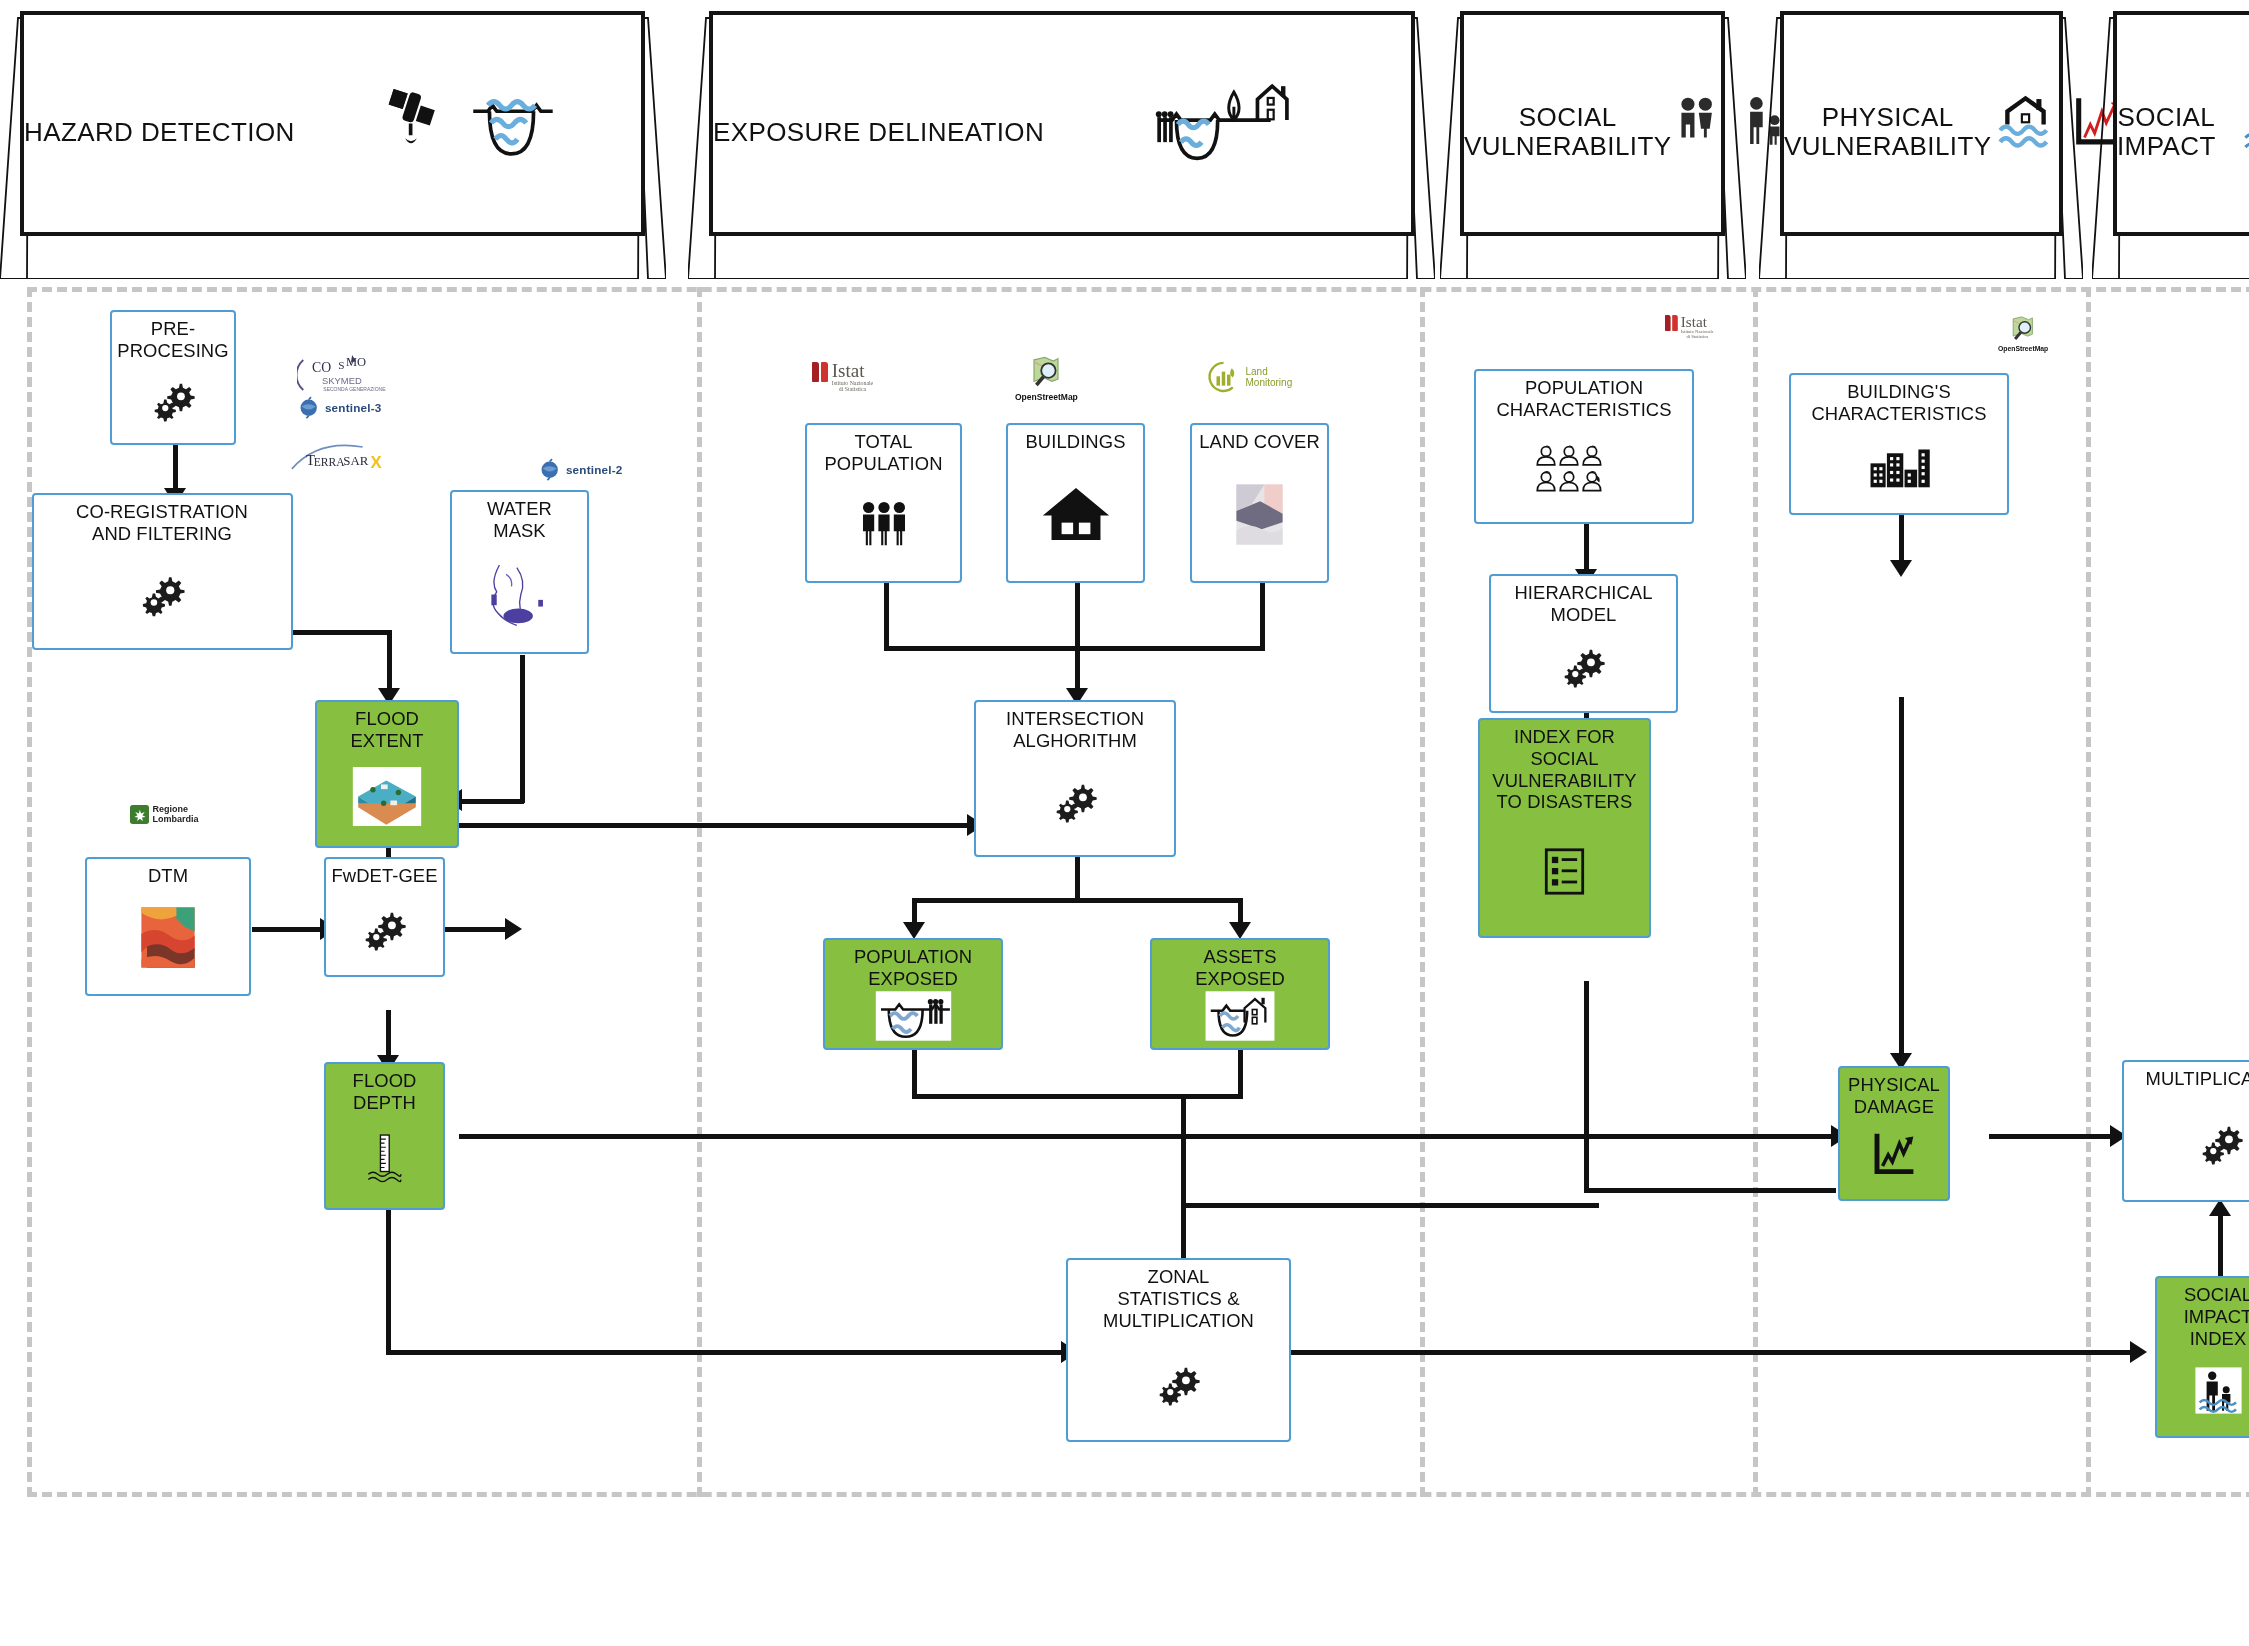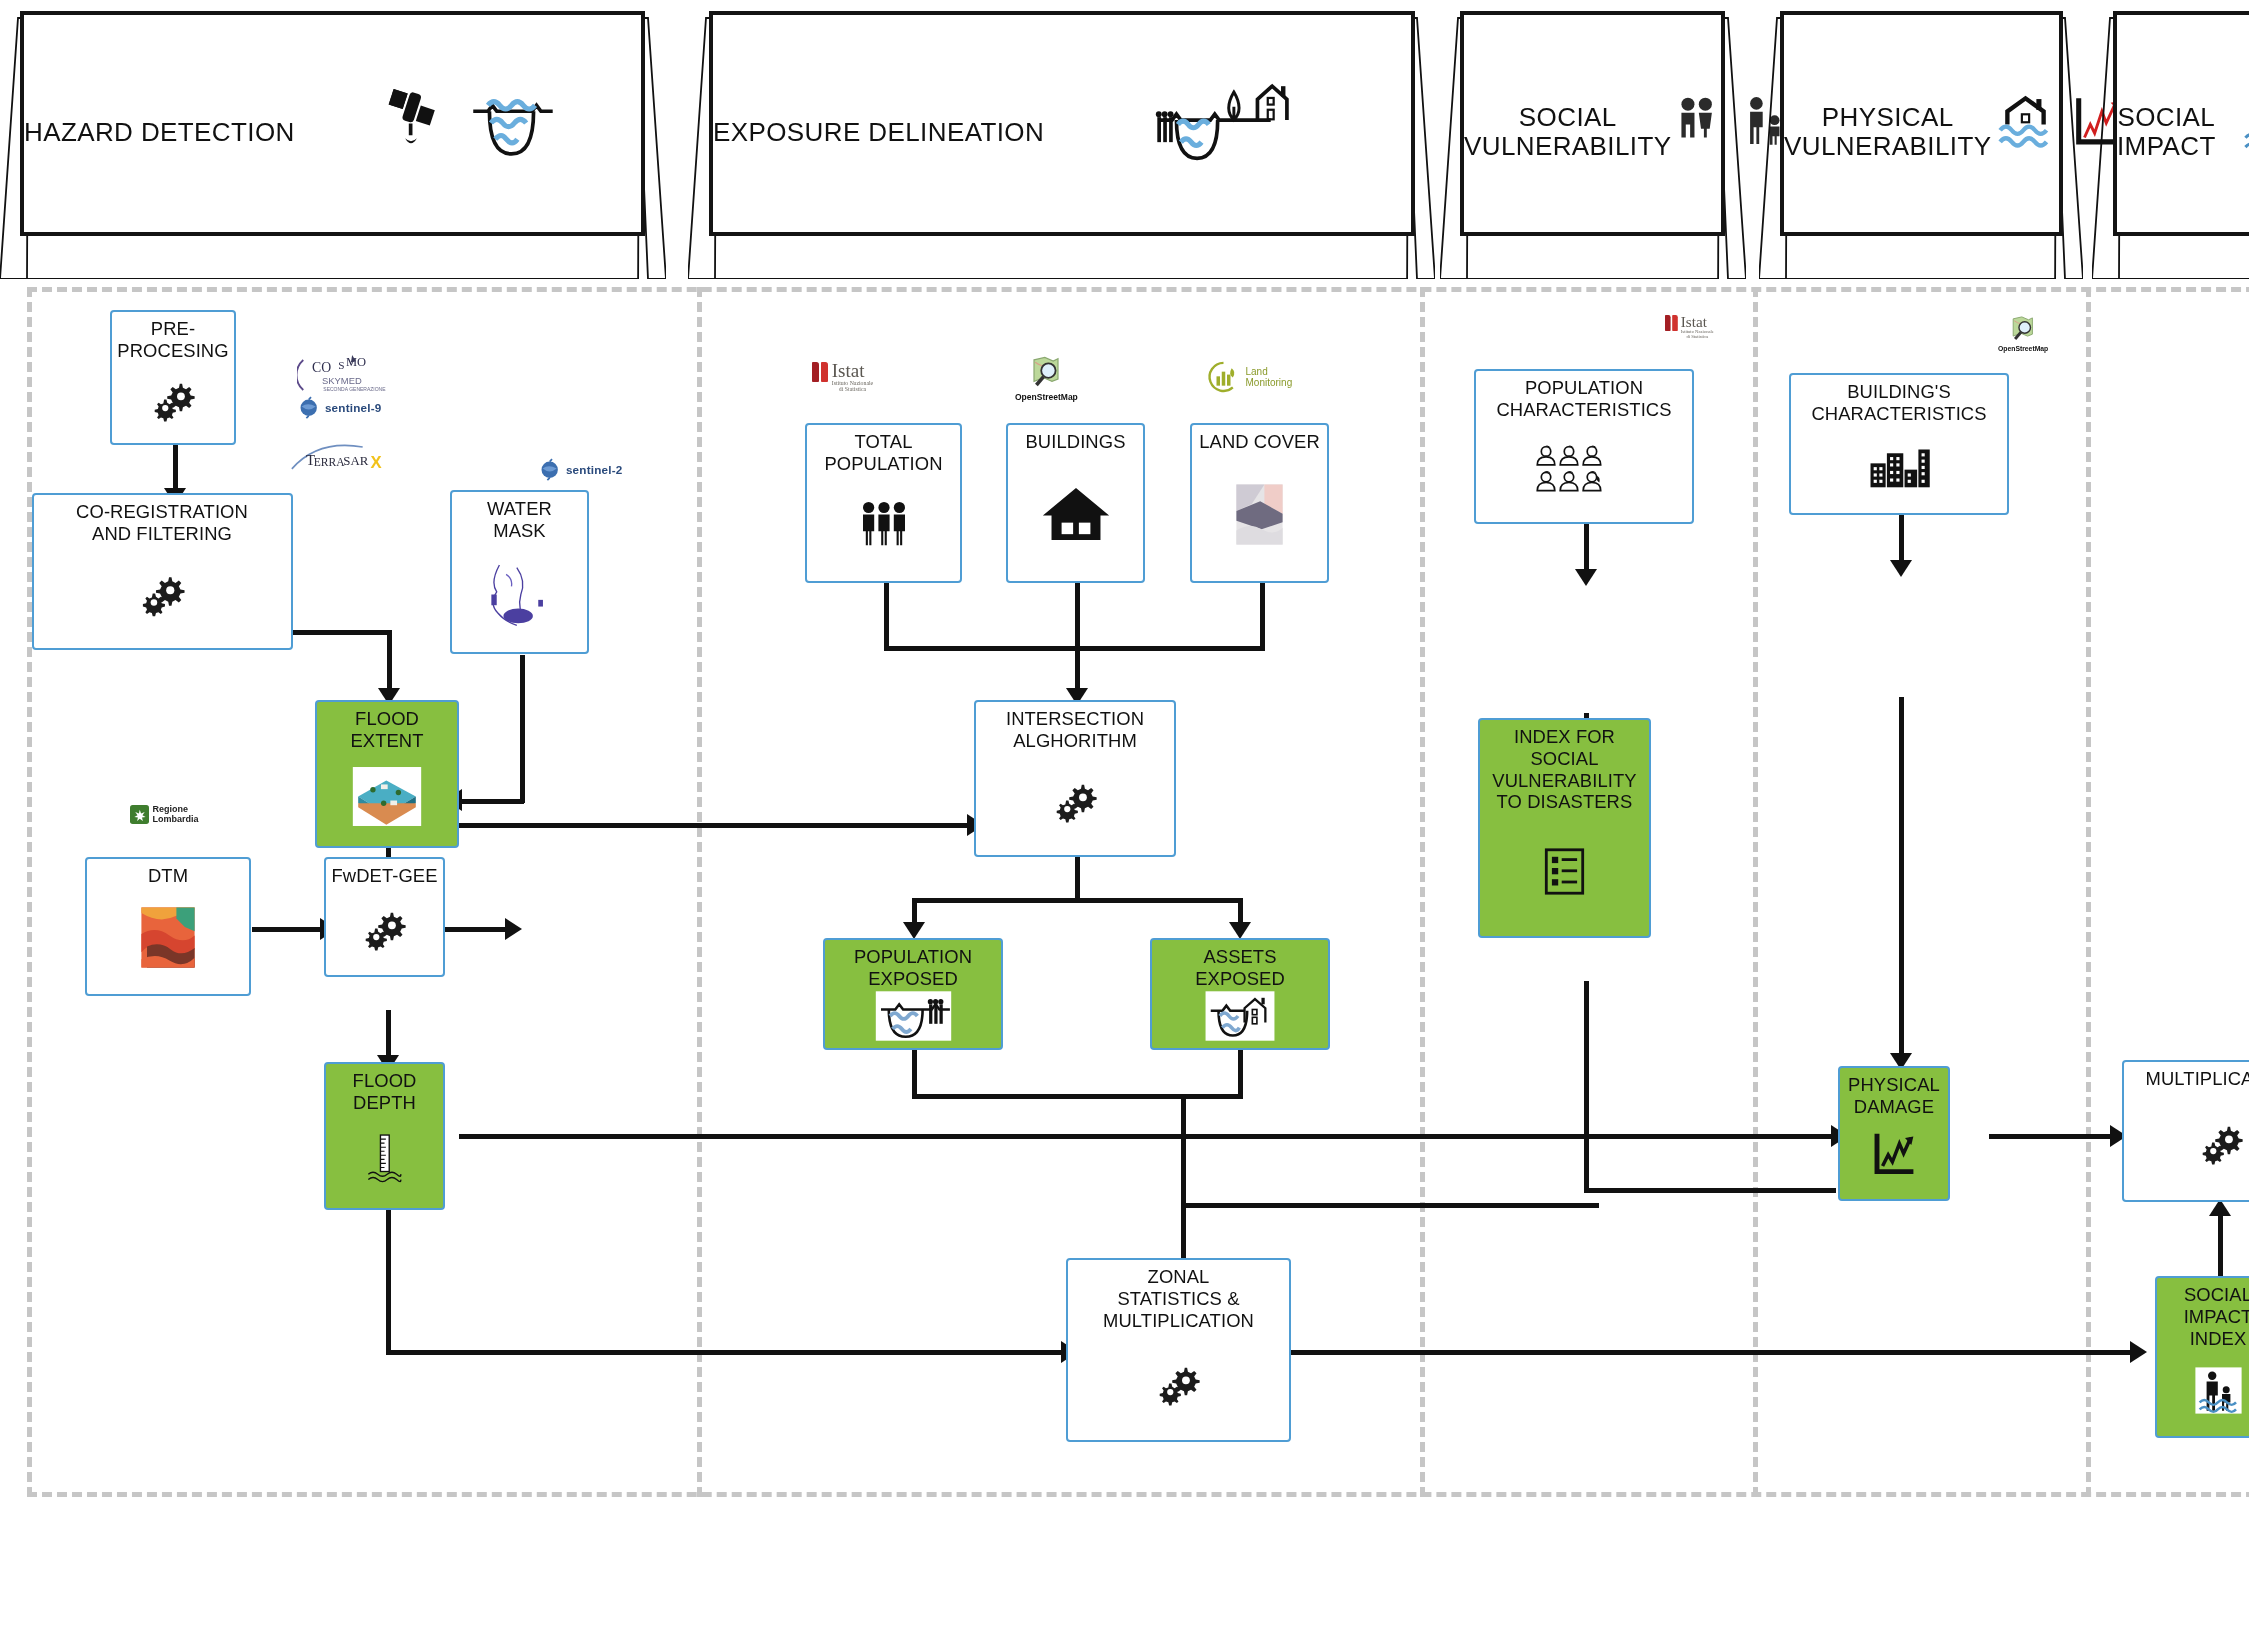--- a/index.html
+++ b/index.html
@@ -209,21 +209,21 @@
       <text x="42" y="66" font-family="Liberation Sans, sans-serif" font-size="8" fill="#6a6a8a">SECONDA GENERAZIONE</text>
       <path d="M88 8 l6 10 -8 2z" fill="#3a3a5a"></path>
     </svg>
   </div>
   <div class="logo sent" style="left:297px;top:396px;">
     <svg width="23.4" height="23.4" viewBox="0 0 40 40">
         <circle cx="20" cy="20" r="14" fill="#3c6fb0"></circle>
         <path d="M8 18 q10 -8 24 0 q-12 10 -24 0z" fill="#6d9bd4"></path>
         <path d="M20 6 l4 -4 M20 34 l-4 4" stroke="#3c6fb0" stroke-width="3"></path>
       </svg>
-    <div class="t">sentinel-9</div>
+    <div class="t">sentinel-3</div>
   </div>
   <div class="logo" style="left:288px;top:436px;">
     <svg width="103" height="40" viewBox="0 0 160 60">
       <path d="M6 50 q40 -46 110 -34" stroke="#6f8fc0" stroke-width="2.5" fill="none"></path>
       <text x="28" y="44" font-family="Liberation Serif, serif" font-size="23" fill="#2b2b3e">T</text>
       <text x="40" y="46" font-family="Liberation Serif, serif" font-size="18" fill="#2b2b3e">ERRA</text>
       <text x="86" y="44" font-family="Liberation Serif, serif" font-size="20" fill="#2b2b3e">SAR</text>
       <text x="128" y="48" font-family="Liberation Sans, sans-serif" font-size="26" fill="#f2c21a" font-weight="bold">X</text>
     </svg>
   </div>
@@ -644,20 +644,34 @@
             <path d="M45 9 q7 -5 14 0 q-4 -8 -14 0z"></path>
           <path d="M79 9 q7 -5 14 0 q-4 -8 -14 0z"></path>
             <path d="M11 47 q7 -5 14 0 q-4 -8 -14 0z"></path>
           <path d="M45 47 q7 -5 14 0 q-4 -8 -14 0z"></path>
             <path d="M79 47 q7 -5 14 0 q-4 -8 -14 0z M93 50 q6 2 4 10 q-6 -4 -4 -10z"></path>
         </g>
       </svg>
     </div>
   </div>
 
+  <div class="node" style="left:1489px;top:574px;width:189px;height:139px;">
+    <div class="ntext" style="white-space:pre-line">HIERARCHICAL
+MODEL</div>
+    <div class="nicon">
+      <svg width="47" height="47" viewBox="0 0 60 60">
+          <g fill="#1c1c1c">
+        <path d="M38 10 l3 0 1 5 4 2 4 -3 3 3 -3 4 2 4 5 1 0 3 -5 1 -2 4 3 4 -3 3 -4 -3 -4 2 -1 5 -3 0 -1 -5 -4 -2 -4 3 -3 -3 3 -4 -2 -4 -5 -1 0 -3 5 -1 2 -4 -3 -4 3 -3 4 3 4 -2z"></path>
+        <circle cx="39.5" cy="26" r="5" fill="#fff"></circle>
+        <path d="M18 30 l3 0 1 4 3 2 3 -2 2 2 -2 3 1 3 4 1 0 3 -4 1 -1 3 2 3 -2 2 -3 -2 -3 1 -1 4 -3 0 -1 -4 -3 -1 -3 2 -2 -2 2 -3 -1 -3 -4 -1 0 -3 4 -1 1 -3 -2 -3 2 -2 3 2 3 -1z"></path>
+        <circle cx="19.5" cy="41" r="4" fill="#fff"></circle>
+          </g>
+        </svg>
+    </div>
+  </div>
 
   <div class="node product" style="left:1478px;top:718px;width:173px;height:220px;">
     <div class="ntext" style="white-space:pre-line">INDEX FOR
 SOCIAL
 VULNERABILITY
 TO DISASTERS</div>
     <div class="nicon">
       <svg width="43" height="49" viewBox="0 0 60 70">
         <rect x="4" y="4" width="52" height="62" stroke="#111" stroke-width="4" fill="none"></rect>
         <g fill="#111">

